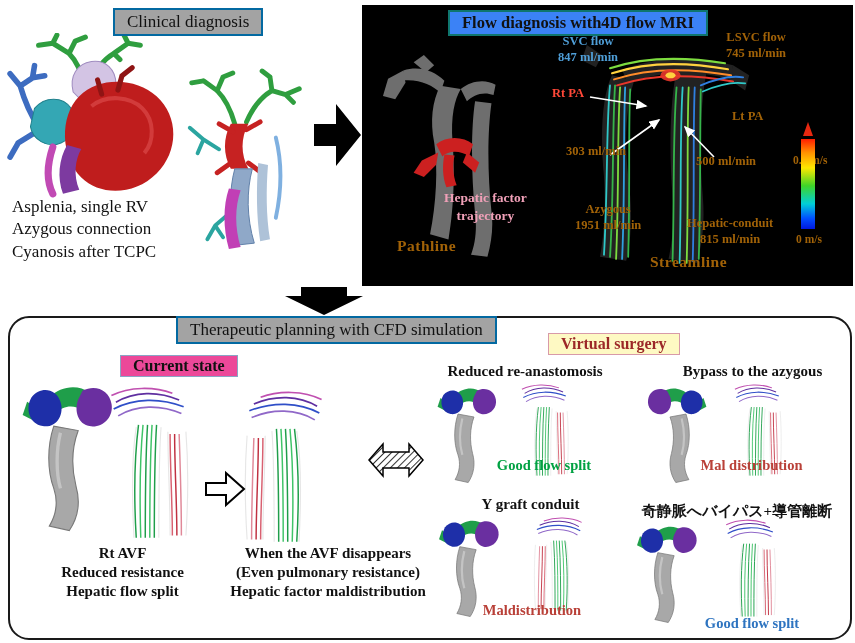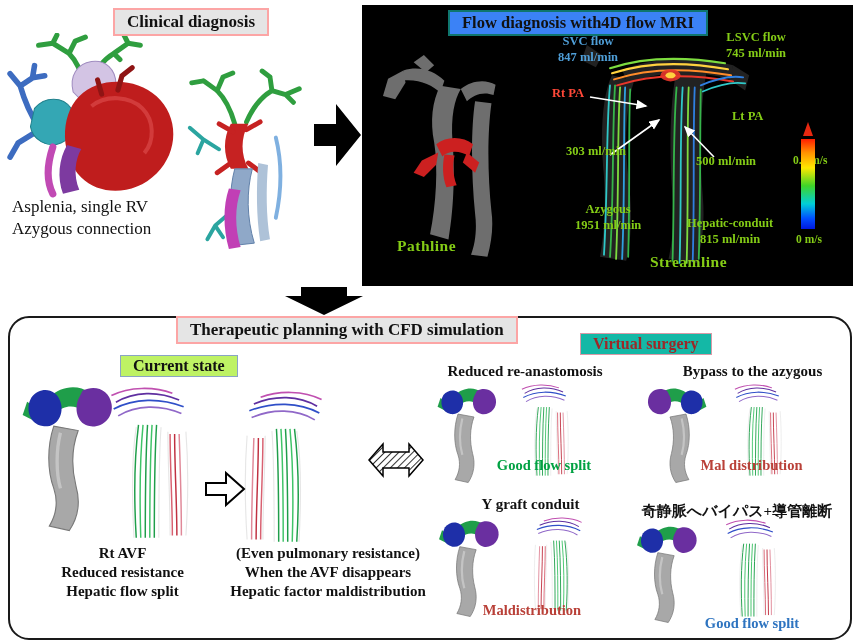--- a/index.html
+++ b/index.html
@@ -2,31 +2,31 @@
 <html><head>
 <meta charset="utf-8">
 <style>
   html,body { margin:0; padding:0; }
   body {
     width:855px; height:643px; position:relative; background:#fff;
     font-family:"Liberation Serif", serif; overflow:hidden; color:#111;
   }
   .abs { position:absolute; }
   .titlebox {
-    position:absolute; background:#e5e5e5; border:2px solid #fca5a5;
-    font-weight:bold; font-size:17px; padding:2px 12px; white-space:nowrap; z-index:6;
+    position:absolute; background:#a3a3a3; border:2px solid #0369a1;
+    font-weight:normal; font-size:17px; padding:2px 12px; white-space:nowrap; z-index:6;
   }
   .findings { position:absolute; font-size:17px; line-height:1.32; color:#111; }
   .mri-panel { position:absolute; width:491px; height:281px; background:#000; }
   .mri-title {
     position:absolute; left:86px; top:5px; background:#3b82f6; border:2px solid #0f766e;
     font-weight:bold; font-size:16.5px; padding:1px 12px; white-space:nowrap; z-index:5;
   }
   .mlabel {
-    position:absolute; color:#84cc16; font-weight:bold; font-size:12.5px;
+    position:absolute; color:#a16207; font-weight:bold; font-size:12.5px;
     line-height:1.3; text-align:center; white-space:nowrap; z-index:4;
   }
   .mlabel.big { font-size:15.5px; letter-spacing:0.5px; }
   .colorbar {
     position:absolute; width:14px; height:90px; z-index:4;
     background:linear-gradient(to bottom,#ff1e00 0%,#ff9000 15%,#ffe800 32%,#3fd428 52%,#00cfd8 72%,#0050ff 88%,#0018e0 100%);
   }
   .cbar-arrow {
     position:absolute; width:0; height:0; z-index:4;
     border-left:5px solid transparent; border-right:5px solid transparent;
@@ -186,20 +186,21 @@
     <div class="titlebox" style="left:113px; top:8px;">Clinical diagnosis</div>
     <svg class="model" style="left:4px; top:33px;" width="178" height="168">
         <use href="#sym-heart"></use>
       </svg>
     <svg class="model" style="left:180px; top:66px;" width="132" height="192">
         <use href="#sym-vessel-tree"></use>
       </svg>
     <div class="findings" style="left:12px; top:196px;">
       <div>Asplenia, single RV</div>
       <div>Azygous connection</div>
+      <div>Cyanosis after TCPC</div>
     </div>
   </section>
 
   <svg class="abs" style="left:314px; top:104px;" width="47" height="62" viewBox="0 0 47 62">
     <polygon points="0,20 22,20 22,0 47,31 22,62 22,42 0,42" fill="#000"></polygon>
   </svg>
 
   <section class="mri-panel" style="left:362px; top:5px;">
     <div class="mri-title">Flow diagnosis with4D flow MRI</div>
 
@@ -222,20 +223,24 @@
     <div class="mlabel" style="left:370px; top:103px;">Lt PA</div>
     <div class="mlabel" style="left:204px; top:138px;">303 ml/min</div>
     <div class="mlabel" style="left:334px; top:148px;">500 ml/min</div>
     <div class="mlabel" style="left:213px; top:196px;">
       <div>Azygous</div>
       <div>1951 ml/min</div>
     </div>
     <div class="mlabel" style="left:325px; top:210px;text-align:center;">
       <div>Hepatic-conduit</div>
       <div>815 ml/min</div>
+    </div>
+    <div class="mlabel" style="left: 82px; top: 184px; font-size: 13.5px; color: rgb(240, 160, 184);">
+      <div>Hepatic factor</div>
+      <div>trajectory</div>
     </div>
     <div class="mlabel big" style="left:35px; top:231px;">Pathline</div>
     <div class="mlabel big" style="left:288px; top:247px;">Streamline</div>
 
     <div class="mlabel" style="left:431px; top:100px; font-size:11.5px;margin-top:48px;">0.7 m/s</div>
     <div class="cbar-arrow" style="left:441px; top:117px;"></div>
     <div class="colorbar" style="left:439px; top:134px;"></div>
     <div class="mlabel" style="left:434px; top:227px; font-size:11.5px;">0 m/s</div>
 
     <svg class="abs" style="left:0; top:0; z-index:3;" width="491" height="281" viewBox="0 0 491 281">
@@ -250,22 +255,22 @@
     </svg>
   </section>
 
   <svg class="abs" style="left:285px; top:287px;" width="78" height="28" viewBox="0 0 78 28">
     <polygon points="16,0 62,0 62,9 78,9 39,28 0,9 16,9" fill="#000"></polygon>
   </svg>
 
   <section class="cfd-box" style="left:8px; top:316px;border-radius:21px;">
     <div class="titlebox" style="left:166px; top:-2px;">Therapeutic planning with CFD simulation</div>
 
-    <div class="pill" style="left: 110px; top: 37px; background-color: #bef264;">Current state</div>
-    <div class="pill" style="left: 570px; top: 15px; border-color: rgb(216, 154, 168); color: rgb(156, 40, 40); background-color: #14b8a6;">Virtual surgery</div>
+    <div class="pill" style="left: 110px; top: 37px; background-color: #ec4899;">Current state</div>
+    <div class="pill" style="left: 538px; top: 15px; border-color: rgb(216, 154, 168); color: rgb(156, 40, 40); background-color: #fef9c3;">Virtual surgery</div>
 
     <svg class="model" style="left:6px; top:53px;" width="100" height="168">
         <use href="#sym-cfd-solid"></use>
       </svg>
     <svg class="model" style="left:90px; top:64px;" width="112" height="158">
         <use href="#sym-cfd-stream"></use>
       </svg>
     <svg class="model" style="left:206px; top:68px; transform:scaleX(-1);" width="122" height="158">
         <use href="#sym-cfd-stream"></use>
       </svg>
@@ -273,22 +278,22 @@
     <svg class="abs" style="left:194px; top:152px; z-index:5;" width="42" height="38" viewBox="0 0 42 38">
       <polygon points="2,13 22,13 22,3 40,19 22,35 22,25 2,25" fill="#fff" stroke="#000" stroke-width="2"></polygon>
     </svg>
 
     <div class="ctext" style="left:15px; top:226px; width:195px;">
       <div>Rt AVF</div>
       <div>Reduced resistance</div>
       <div>Hepatic flow split</div>
     </div>
     <div class="ctext" style="left:202px; top:226px; width:232px;">
+      <div>When the AVF disappears</div>
       <div>(Even pulmonary resistance)</div>
-      <div>When the AVF disappears</div>
       <div>Hepatic factor maldistribution</div>
     </div>
 
     <svg class="abs" style="left:358px; top:120px;" width="56" height="44" viewBox="0 0 56 40">
       <defs>
         <pattern id="hatch" width="5" height="5" patternUnits="userSpaceOnUse" patternTransform="rotate(45)">
           <line x1="0" y1="0" x2="0" y2="5" stroke="#000" stroke-width="1.6"></line>
         </pattern>
       </defs>
       <polygon points="1,20 15,4 15,12 41,12 41,4 55,20 41,36 41,28 15,28 15,36" fill="url(#hatch)" stroke="#000" stroke-width="1.5"></polygon>

